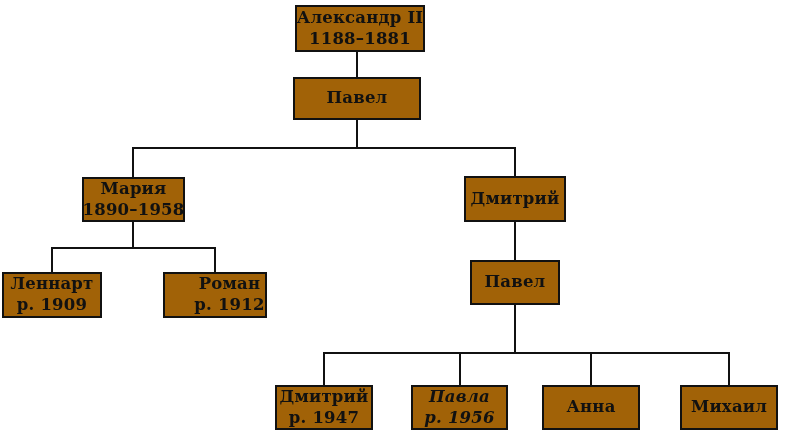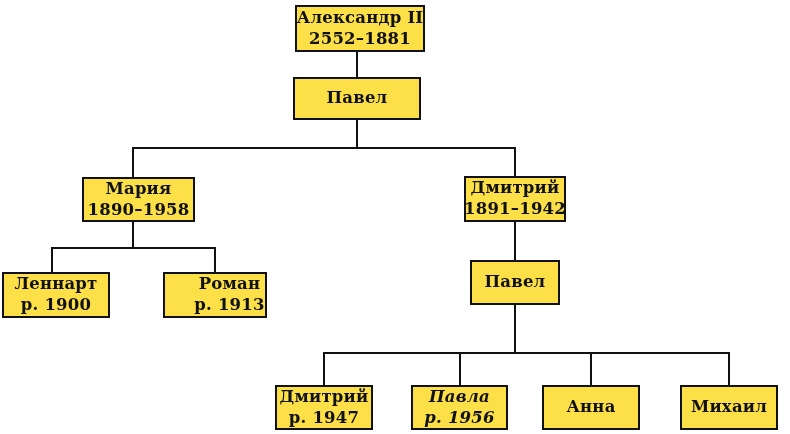--- a/index.html
+++ b/index.html
@@ -18,43 +18,43 @@
   .connectors {
     position: absolute;
     left: 0;
     top: 0;
     width: 790px;
     height: 434px;
   }
   .node {
     position: absolute;
     box-sizing: border-box;
-    background: #fde047;
+    background: #a16207;
     border: 2px solid #111111;
     display: flex;
     flex-direction: column;
     align-items: center;
     justify-content: center;
     text-align: center;
     color: #111111;
     font-weight: bold;
     font-size: 16.5px;
     line-height: 1.26;
     letter-spacing: 0.2px;
     white-space: nowrap;
   }
   
   .n1  { left: 295px; top: 5px;   width: 130px; height: 47px; }
   
   .n2  { left: 293px; top: 77px;  width: 128px; height: 43px; }
   
-  .n3  { left: 82px;  top: 177px; width: 113px; height: 45px; }
+  .n3  { left: 82px;  top: 177px; width: 103px; height: 45px; }
   .n4  { left: 464px; top: 176px; width: 102px; height: 46px; }
   
-  .n5  { left: 2px;   top: 272px; width: 108px; height: 46px; }
+  .n5  { left: 2px;   top: 272px; width: 100px; height: 46px; }
   .n6  { left: 163px; top: 272px; width: 104px; height: 46px; padding-left: 29px; }
   .n7  { left: 470px; top: 260px; width: 90px;  height: 45px; }
   
   .n8  { left: 275px; top: 385px; width: 98px;  height: 45px; }
   .n9  { left: 411px; top: 385px; width: 97px;  height: 45px; font-style: italic; }
   .n10 { left: 542px; top: 385px; width: 98px;  height: 45px; align-items: center; }
   .n11 { left: 680px; top: 385px; width: 98px;  height: 45px; }
 </style>
 </head>
 <body>
@@ -80,45 +80,44 @@
     <path d="M515 304 L515 353"></path>
     <path d="M324 353 L729 353"></path>
     <path d="M324 352 L324 386"></path>
     <path d="M460 352 L460 386"></path>
     <path d="M591 352 L591 386"></path>
     <path d="M729 352 L729 386"></path>
   </svg>
 
   <div class="node n1">
     <span>Александр II</span>
-    <span>2552–1881</span>
+    <span>1188–1881</span>
   </div>
 
   <div class="node n2">
     <span>Павел</span>
   </div>
 
   <div class="node n3">
     <span>Мария</span>
     <span>1890–1958</span>
   </div>
 
   <div class="node n4">
     <span>Дмитрий</span>
-    <span>1891–1942</span>
   </div>
 
   <div class="node n5">
     <span>Леннарт</span>
-    <span>р. 1900</span>
+    <span>р. 1909</span>
   </div>
 
   <div class="node n6">
     <span>Роман</span>
-    <span>р. 1913</span>
+    <span>р. 1912</span>
   </div>
 
   <div class="node n7">
     <span>Павел</span>
   </div>
 
   <div class="node n8">
     <span>Дмитрий</span>
     <span>р. 1947</span>
   </div>

